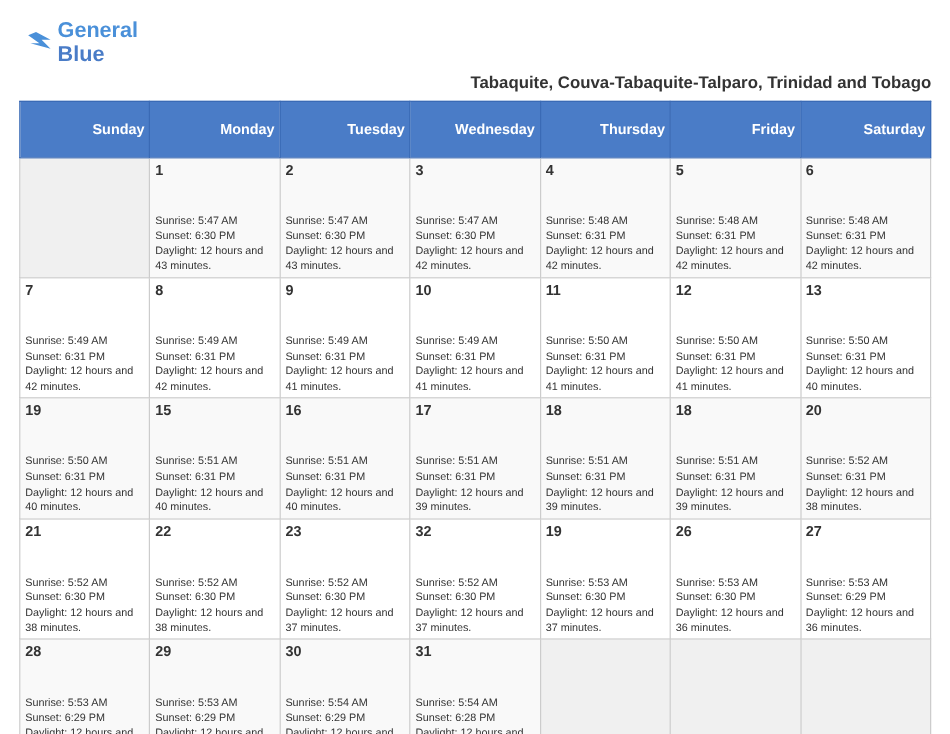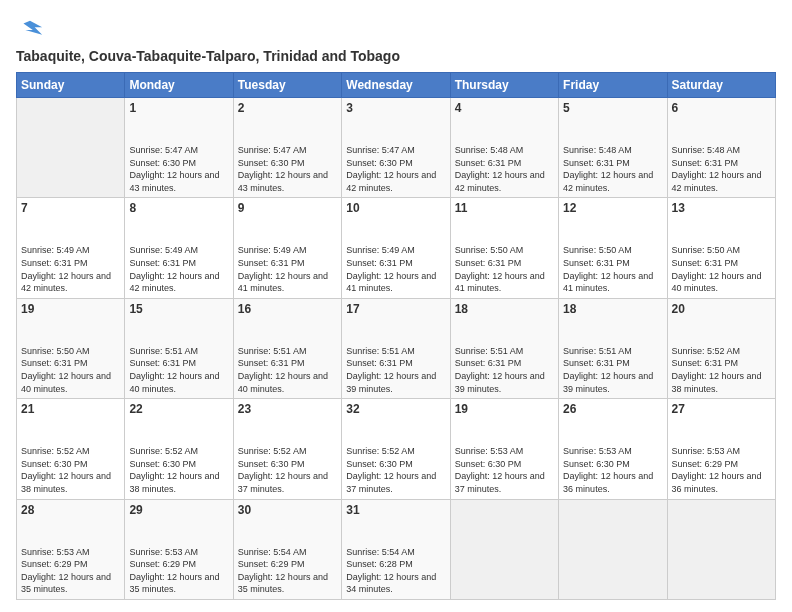--- a/index.html
+++ b/index.html
@@ -34,36 +34,36 @@
       width: 28px;
       height: 28px;
     }
     .month-title {
       font-size: 36px;
       font-weight: bold;
       color: #333;
       text-align: right;
     }
     .subtitle {
-      text-align: left;
+      text-align: right;
       font-size: 14px;
       color: #333;
       margin-bottom: 8px;
       font-weight: bold;
     }
     table {
       width: 100%;
       border-collapse: collapse;
       font-size: 10px;
     }
     thead th {
       background: #4a7cc7;
       color: #fff;
-      padding: 5px 4px;
-      text-align: left;
+      padding: 16px 4px;
+      text-align: right;
       font-size: 12px;
       border: 1px solid #3a6ab5;
       margin-left: 44px;
     }
     tbody td {
       border: 1px solid #ccc;
       vertical-align: top;
       padding: 3px 4px;
       width: calc(100% / 7);
       height: 80px;
@@ -92,20 +92,24 @@
     }
   </style>
 </head>
 <body>
 
 <div class="header-section">
   <div class="logo">
     <svg class="logo-bird" viewBox="0 0 30 30">
       <polygon points="15,5 28,12 20,12 28,20 10,15 18,15 8,8" fill="#4a90d9"></polygon>
     </svg>
+    <div class="logo-text">
+      <span>General</span><br>
+      <span style="color:#4a7cc7;">Blue</span>
+    </div>
   </div>
 </div>
 
 <div class="subtitle">Tabaquite, Couva-Tabaquite-Talparo, Trinidad and Tobago</div>
 
 <table>
   <thead>
     <tr>
     <th>Sunday</th>
         <th>Monday</th>

